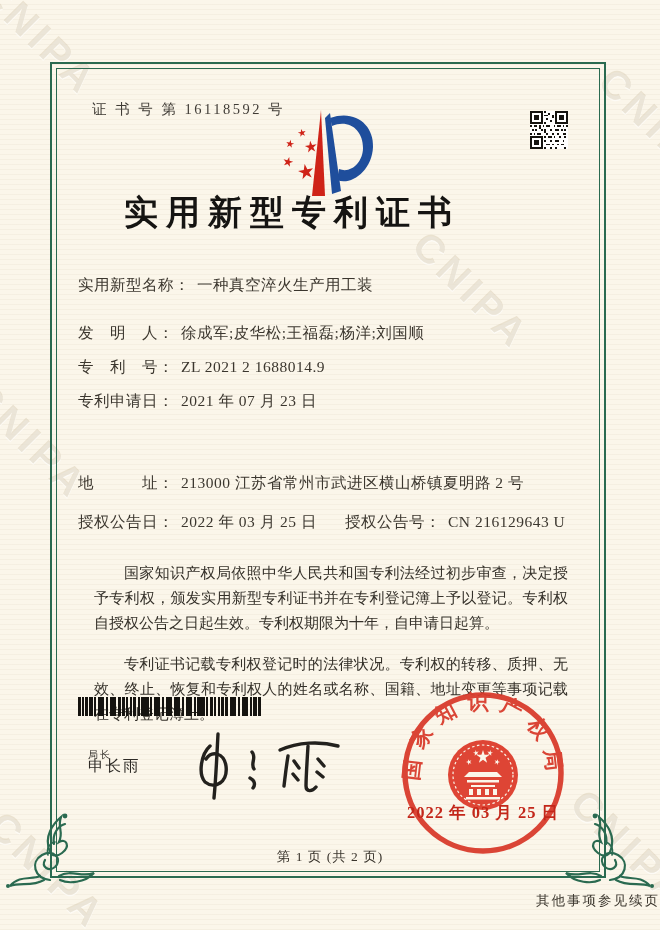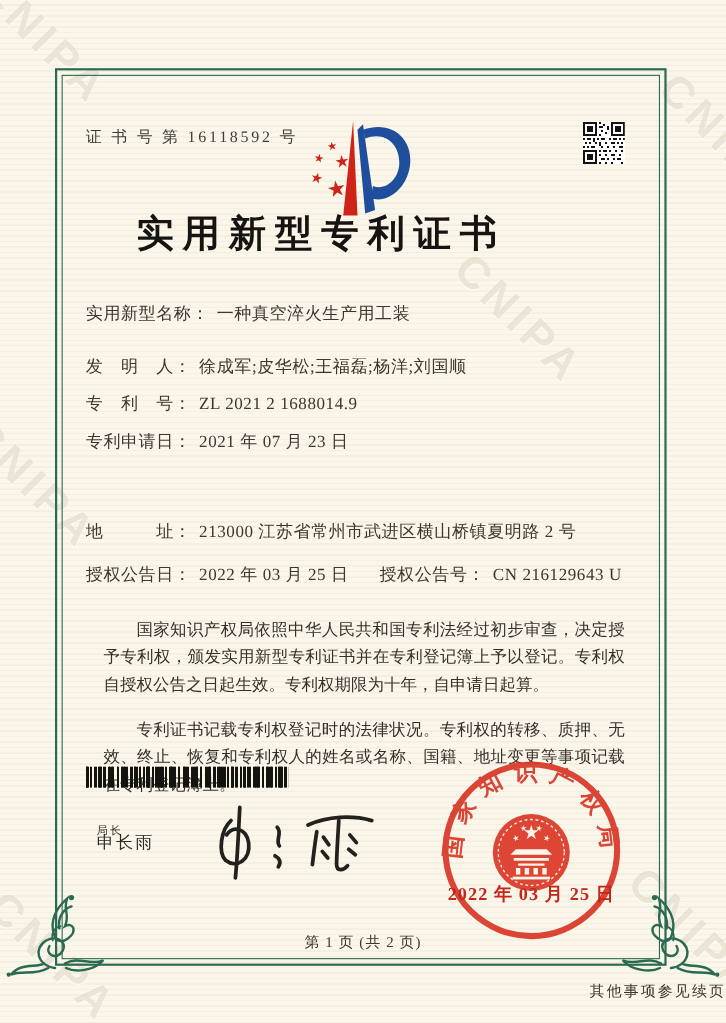--- a/index.html
+++ b/index.html
@@ -32,22 +32,22 @@
   }
   .border-inner{
     position:absolute;left:56px;top:68px;width:544px;height:804px;
     border:1px solid #2a6a50;box-sizing:border-box;
   }
   .corner-flourish{position:absolute;width:104px;height:104px;}
   .corner-left{left:2px;top:798px;}
   .corner-right{left:554px;top:798px;transform:scaleX(-1);}
   
   .cert-no{
-    position:absolute;left:78px;top:100px;
-    font-size:14.5px;letter-spacing:2.5px;color:#403c36;margin-top:15px;
+    position:absolute;left:92px;top:100px;
+    font-size:14.5px;letter-spacing:2.5px;color:#403c36;
   }
   .logo{position:absolute;left:281px;top:108px;width:100px;height:94px;}
   .qr{position:absolute;left:530px;top:111px;width:38px;height:38px;}
   .title{
     position:absolute;left:0;top:190px;width:584px;
     text-align:center;font-size:34px;font-weight:700;
     letter-spacing:8px;padding-left:0;box-sizing:border-box;
     color:#151412;
   }
   

